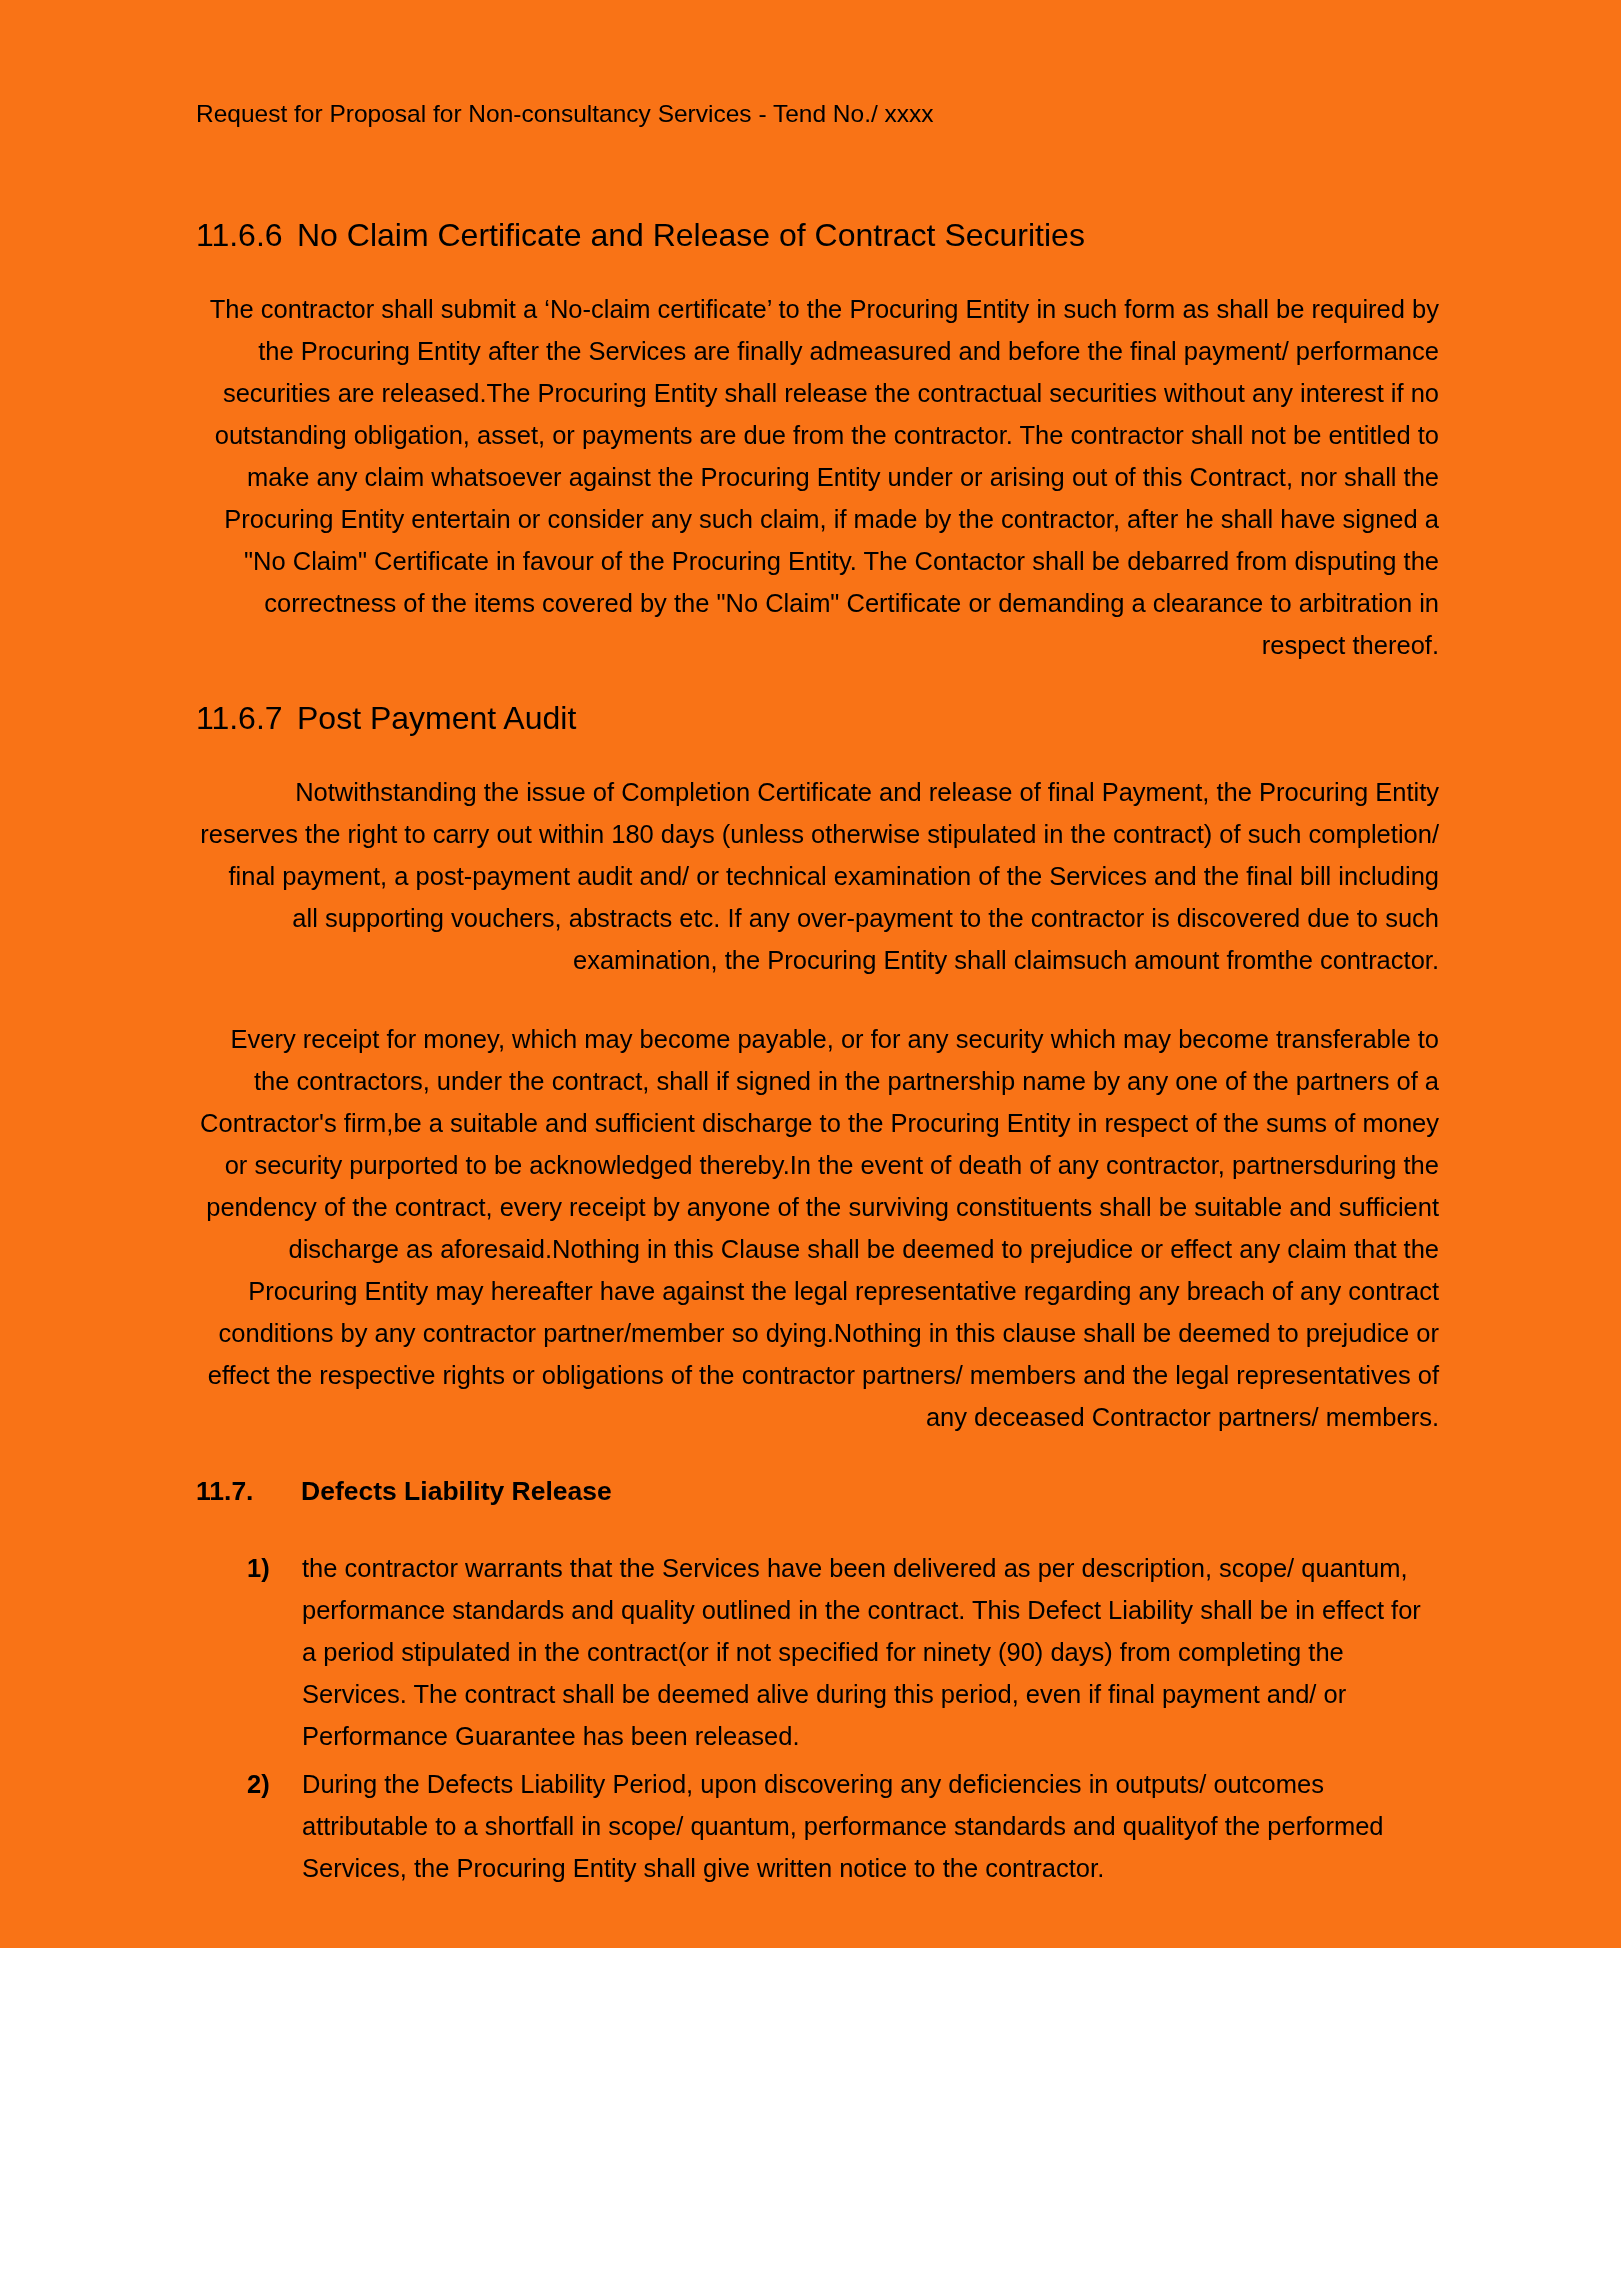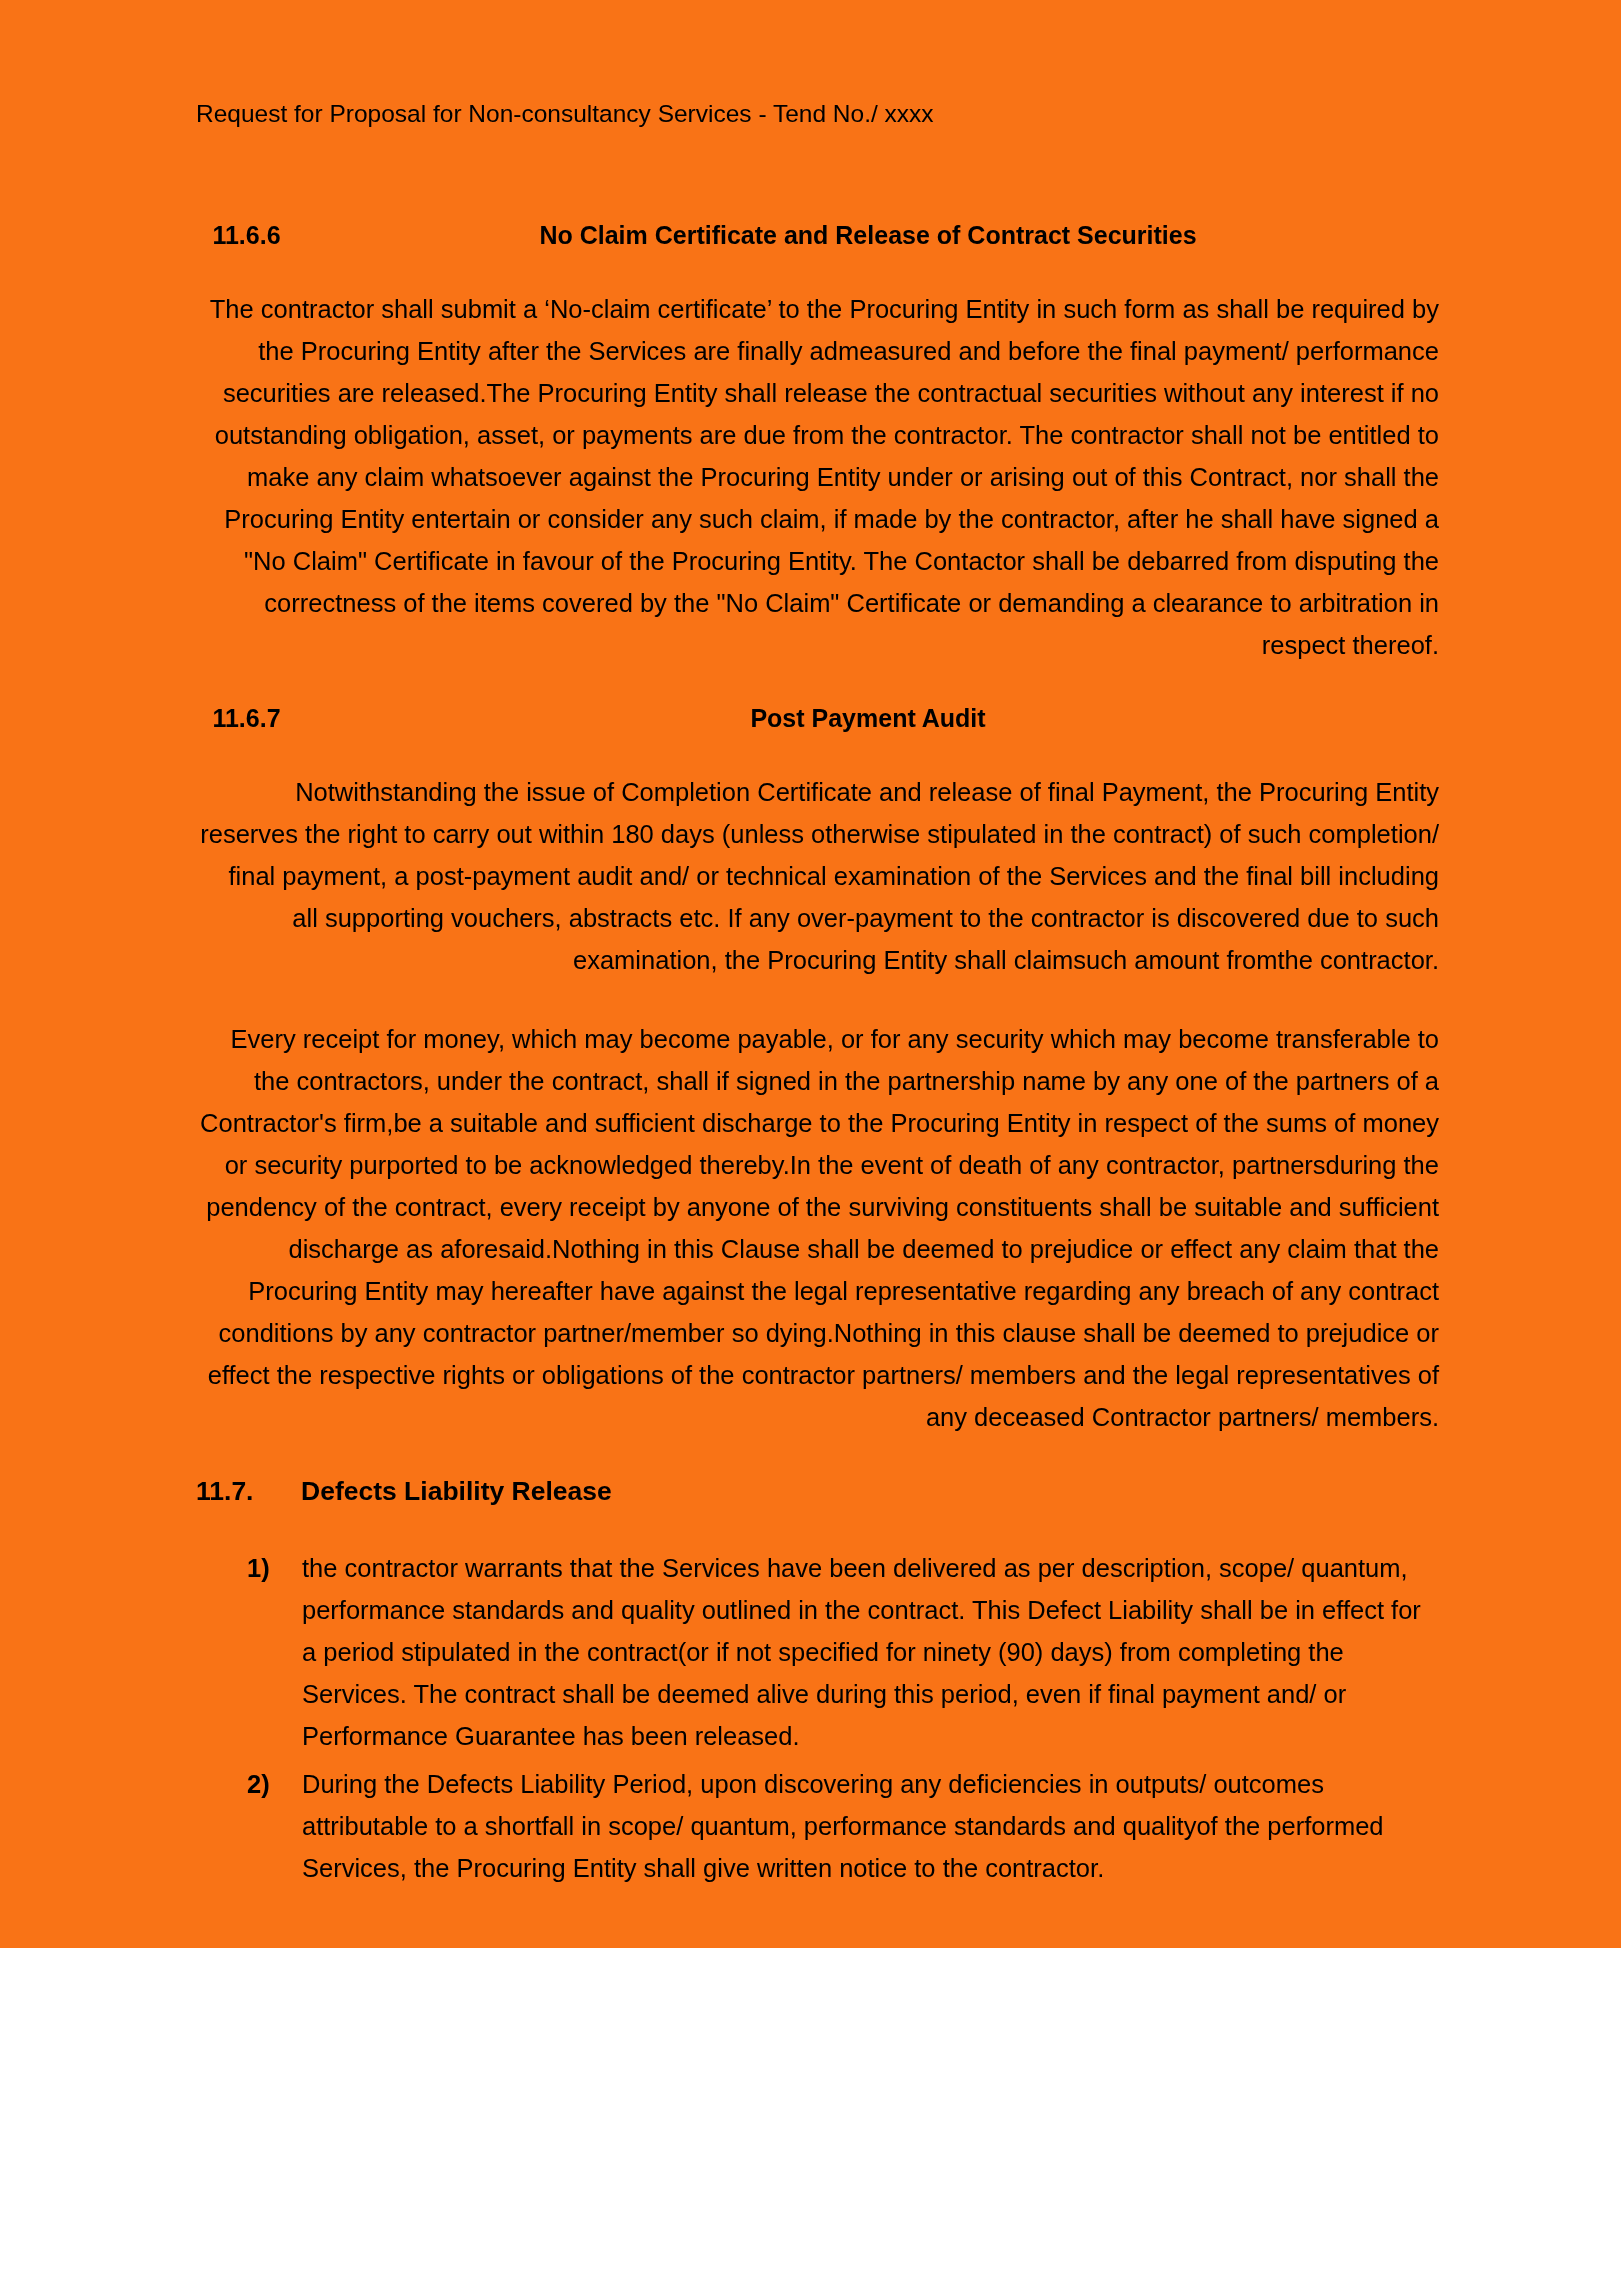--- a/index.html
+++ b/index.html
@@ -22,25 +22,24 @@
     white-space: nowrap;
   }
   .content {
     position: absolute;
     top: 220px;
     left: 196px;
     width: 1243px;
   }
   .sec-h {
     display: flex;
-    font-size: 25px;
+    font-size: 32px;
     line-height: 31px;
-    font-weight: bold;
+    font-weight: normal;
     margin: 0 0 37px 0;
-    text-align: center;
   }
   .sec-num { flex: none; width: 101px; }
   .sec-title { flex: 1; }
   .body-p {
     font-size: 25.5px;
     line-height: 42px;
     margin: 5px 0 37px 0;
     text-align: right;
   }
   .sub-h {

